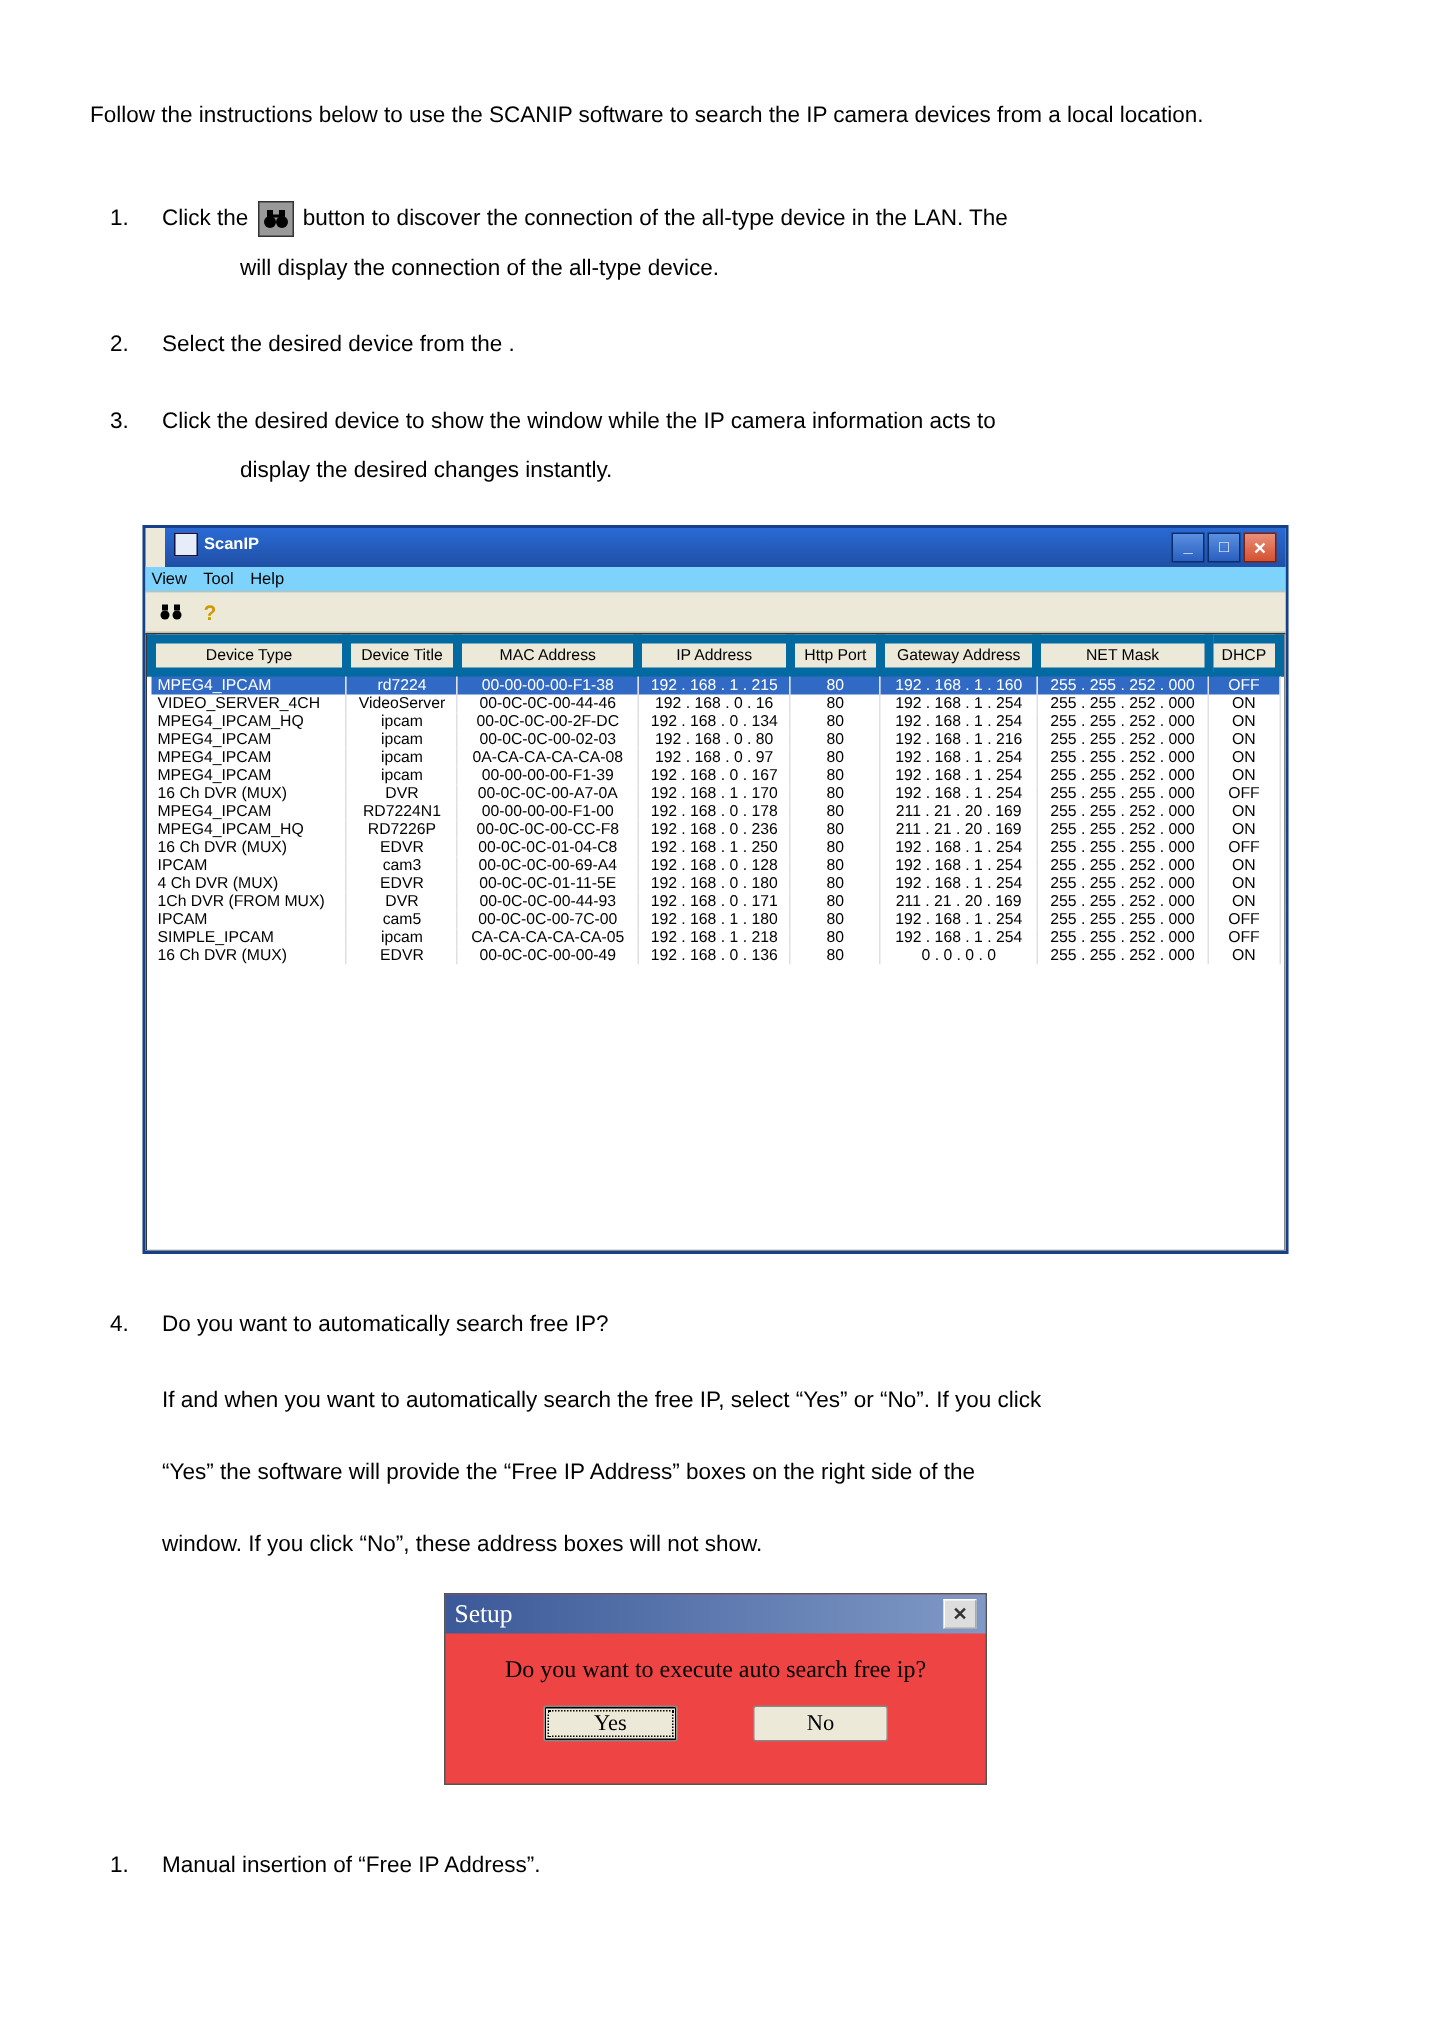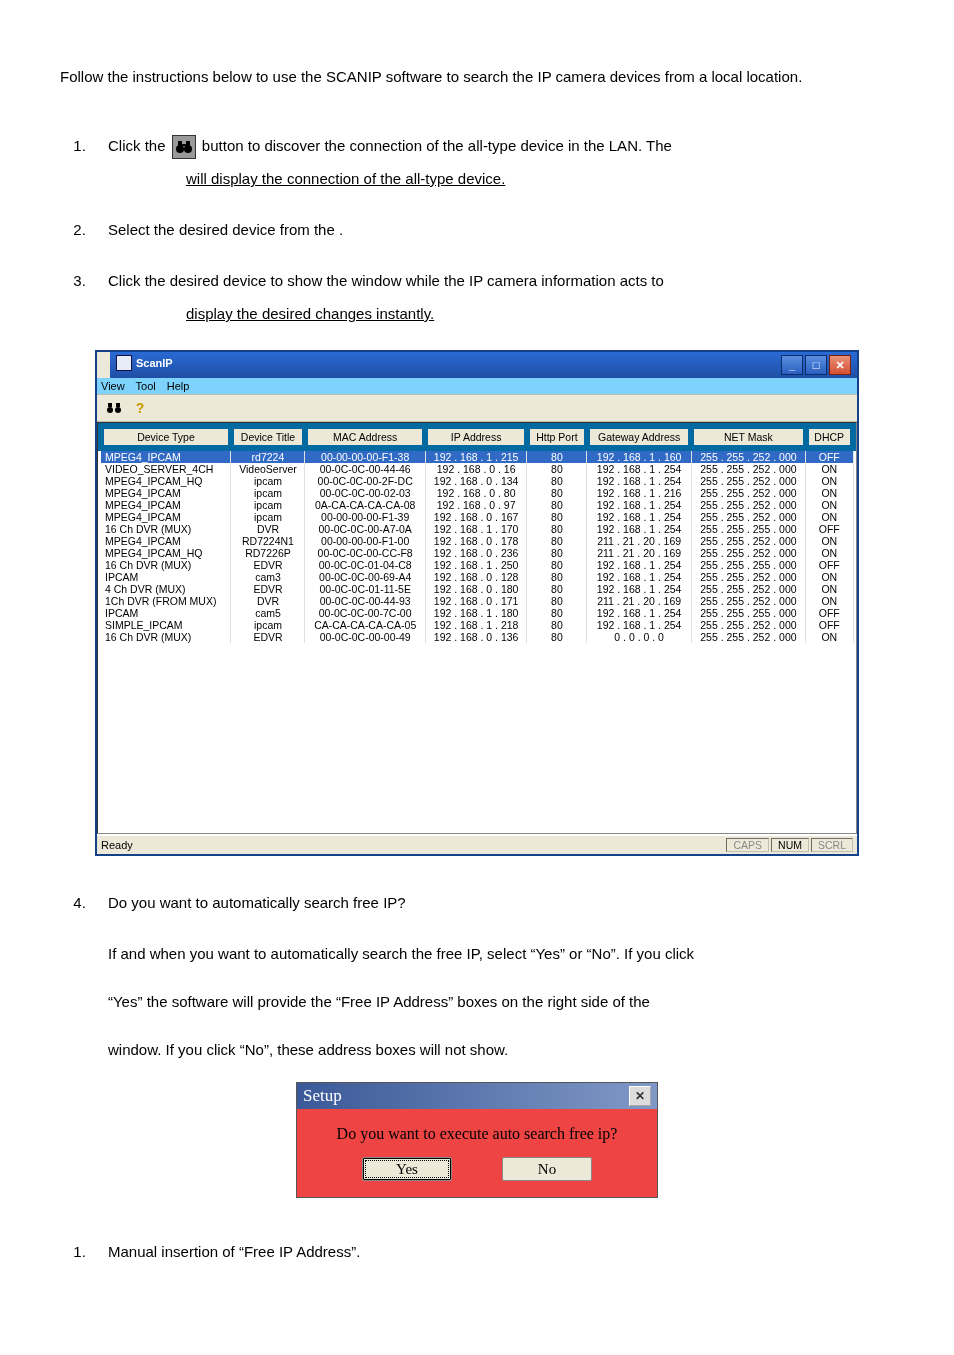--- a/index.html
+++ b/index.html
@@ -17,21 +17,21 @@
   .inline-icon {
     display: inline-block;
     width: 22px; height: 22px;
     background: #999;
     border: 1px solid #333;
     vertical-align: middle;
     position: relative;
     margin: 0 2px;
   }
   .inline-icon svg { position: absolute; top: 2px; left: 2px; }
-  .indent-continue { margin-left: 78px; line-height: 2.2; text-decoration: underline; }
+  .indent-continue { margin-left: 52px; line-height: 2.2; }
 
   
   .scanip-window {
     width: 760px;
     margin: 20px auto 30px auto;
     border: 2px solid #14418a;
     background: #ece9d8;
     font-family: Tahoma, sans-serif;
     font-size: 11px;
   }
@@ -145,21 +145,21 @@
     width: 20px; height: 18px;
     background: #ddd;
     border: 1px outset #fff;
     color: #333;
     display: flex; align-items: center; justify-content: center;
     font-family: Arial; font-size: 12px; font-weight: bold;
   }
   .dialog .dlg-body { padding: 16px 14px 14px 14px; font-size: 16px; text-align: center; }
   .dialog .dlg-buttons {
     display: flex; justify-content: center; gap: 50px;
-    padding: 0 0 16px 0;
+    padding: 0 0 28px 0;
   }
   .dialog .dlg-buttons button {
     width: 90px; height: 24px;
     font-family: "Times New Roman", serif;
     font-size: 15px;
     background: #ece9d8;
     border: 1px solid #888;
     border-radius: 2px;
   }
   .dialog .dlg-buttons button.default {
@@ -398,28 +398,20 @@
             <td>192 . 168 . 0 . 136</td>
             <td>80</td>
             <td>0 . 0 . 0 . 0</td>
             <td>255 . 255 . 252 . 000</td>
             <td>ON</td>
           </tr>
         </tbody>
     </table>
     <div class="grid-blank"></div>
   </div>
-  <div class="statusbar">
-    <span>Ready</span>
-    <div class="cells">
-      <span class="cell">CAPS</span>
-      <span class="cell" style="color:#000;">NUM</span>
-      <span class="cell">SCRL</span>
-    </div>
-  </div>
 </div>
 
 <div class="section4">
   <ol start="4" class="steps">
     <li>
       <span>Do you want to automatically search free IP?</span>
     </li>
   </ol>
   <p>If and when you want to automatically search the free IP, select “Yes” or “No”. If you click</p>
   <p>“Yes” the software will provide the “Free IP Address” boxes on the right side of the</p>

